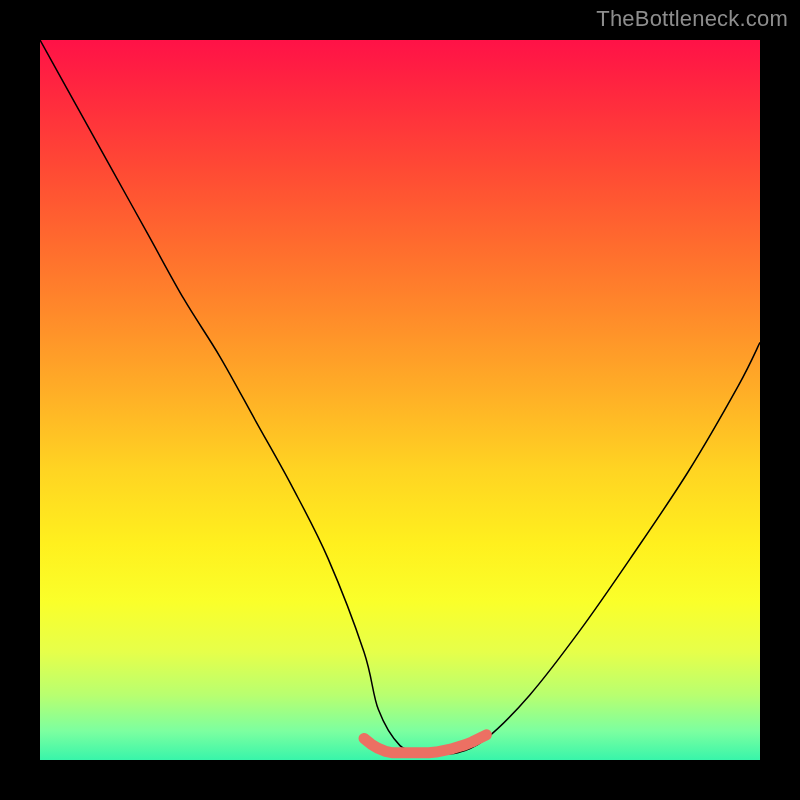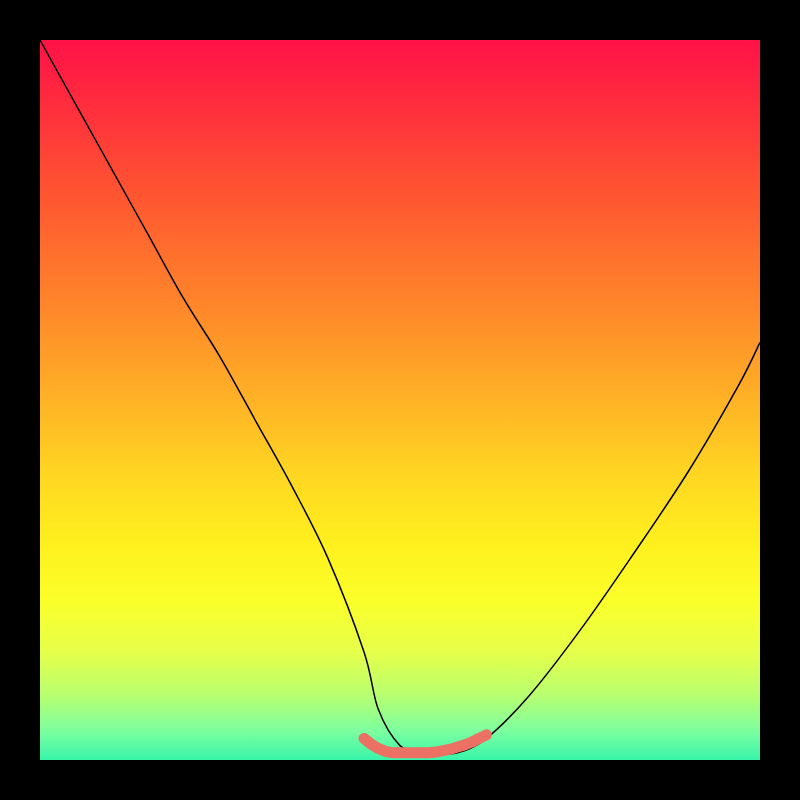--- a/index.html
+++ b/index.html
@@ -58,20 +58,21 @@
     letter-spacing: 0.2px;
     font-weight: 500;
     user-select: none;
   }
 </style>
 </head>
 <body>
 
 <div class="frame">
 
+  <div class="watermark">TheBottleneck.com</div>
 
   <div class="plot-area">
     <div class="gradient"></div>
     <svg class="curve-layer" viewBox="0 0 720 720" width="720" height="720" preserveAspectRatio="none">
       <g id="svg-series">
           <path d="M 0 0 C 6 10.799999999999992, 24 43.199999999999946, 36 64.79999999999995 C 48 86.39999999999996, 60 108.00000000000001, 72 129.60000000000002 C 84 151.20000000000002, 96 172.79999999999998, 108 194.39999999999998 C 120 215.99999999999997, 132 238.79999999999998, 144 259.2 C 156 279.59999999999997, 168 296.4, 180 316.79999999999995 C 192 337.19999999999993, 204 360, 216 381.6 C 228 403.20000000000005, 239.99999999999997 423.59999999999997, 251.99999999999997 446.4 C 264 469.2, 276 490.79999999999995, 288 518.4 C 300 546, 315.6 586.8, 324 612 C 332.4 637.2, 332.4 654, 338.4 669.6 C 344.4 685.2, 352.8 698.4000000000001, 360 705.6 C 367.2 712.8, 375.6 711.5999999999999, 381.6 712.8 C 387.6 714, 390.00000000000006 712.8, 396.00000000000006 712.8 C 402.00000000000006 712.8, 409.2 715.1999999999999, 417.59999999999997 712.8 C 425.99999999999994 710.4, 434.4 708, 446.4 698.4 C 458.4 688.8, 474 673.2, 489.6 655.2 C 505.20000000000005 637.2, 523.2 613.2, 540 590.4 C 556.8 567.5999999999999, 572.4 544.8, 590.4 518.4 C 608.4 492, 630 460.8, 648 432 C 666 403.2, 686.4 367.19999999999993, 698.4 345.59999999999997 C 710.4 324, 716.4 309.6, 720 302.40000000000003" fill="none" stroke="#000000" stroke-width="1.5" stroke-linecap="butt" stroke-linejoin="round"></path>
           <path d="M 324 698.4 L 331.2 704.16 L 338.4 708.48 L 345.59999999999997 711.36 L 352.8 712.8 L 360 712.8 L 367.2 712.8 L 374.40000000000003 712.8 L 381.6 712.8 L 388.8 712.8 L 396.00000000000006 712.08 L 403.20000000000005 710.64 L 410.4 709.2 L 417.59999999999997 707.04 L 424.79999999999995 704.88 L 432 702 L 439.2 698.4 L 446.4 694.8" fill="none" stroke="#ec7063" stroke-width="11" stroke-linecap="round" stroke-linejoin="round"></path>
         </g>
     </svg>
   </div>

